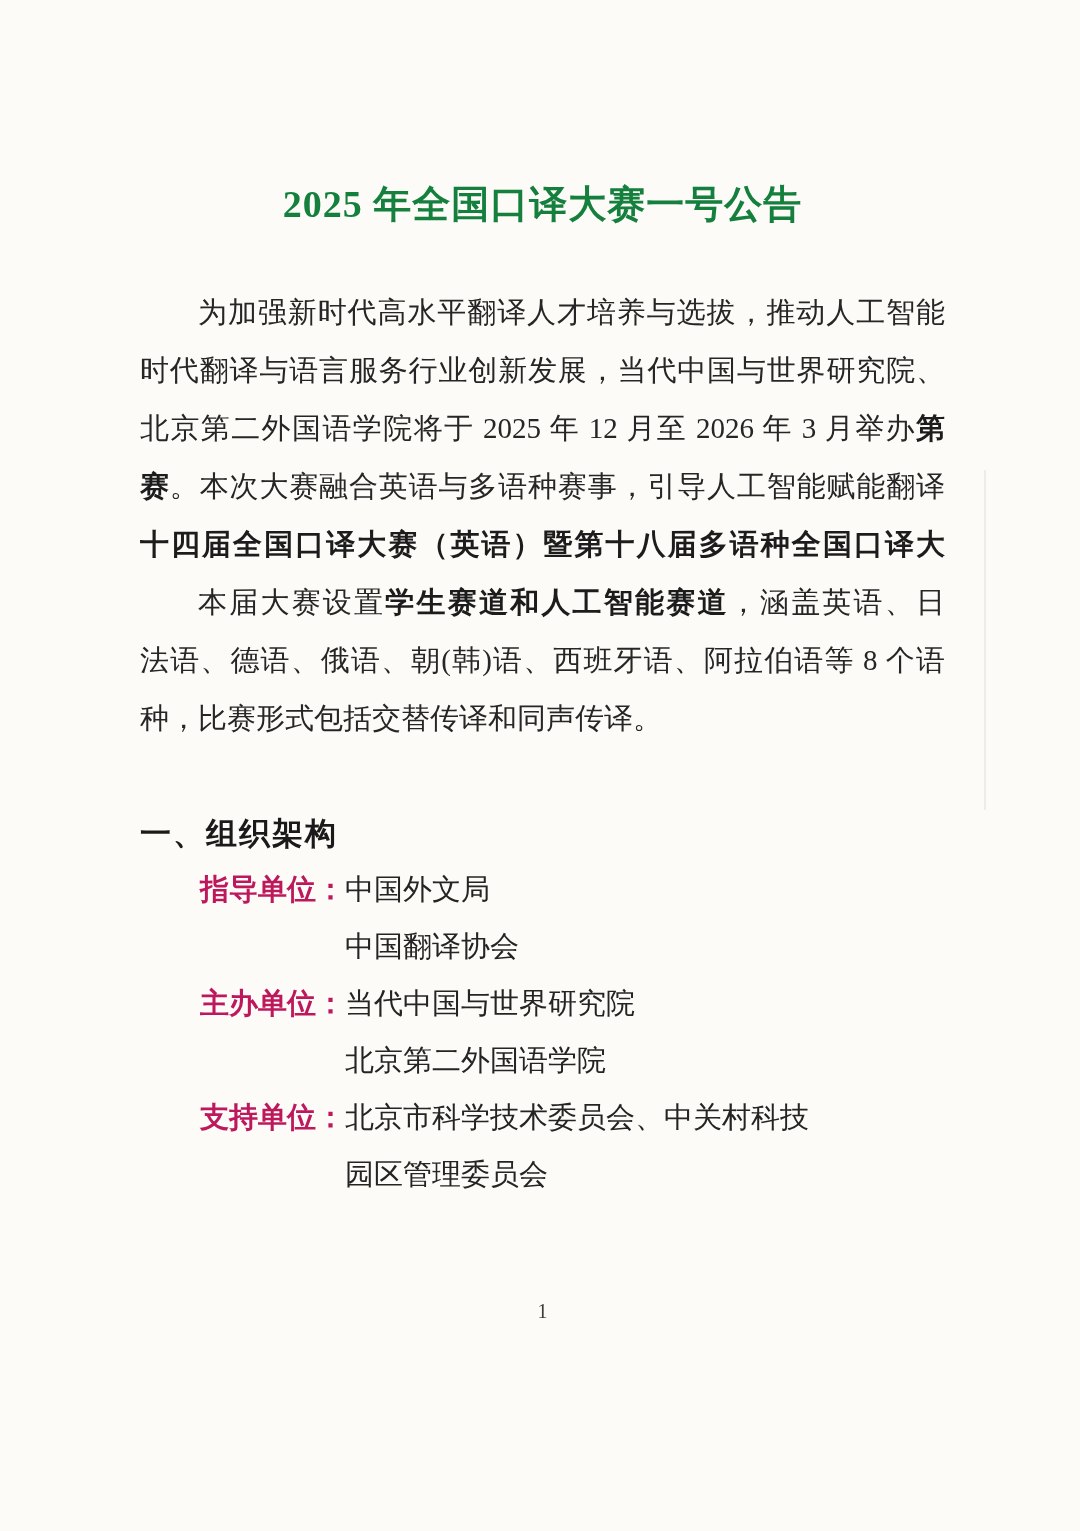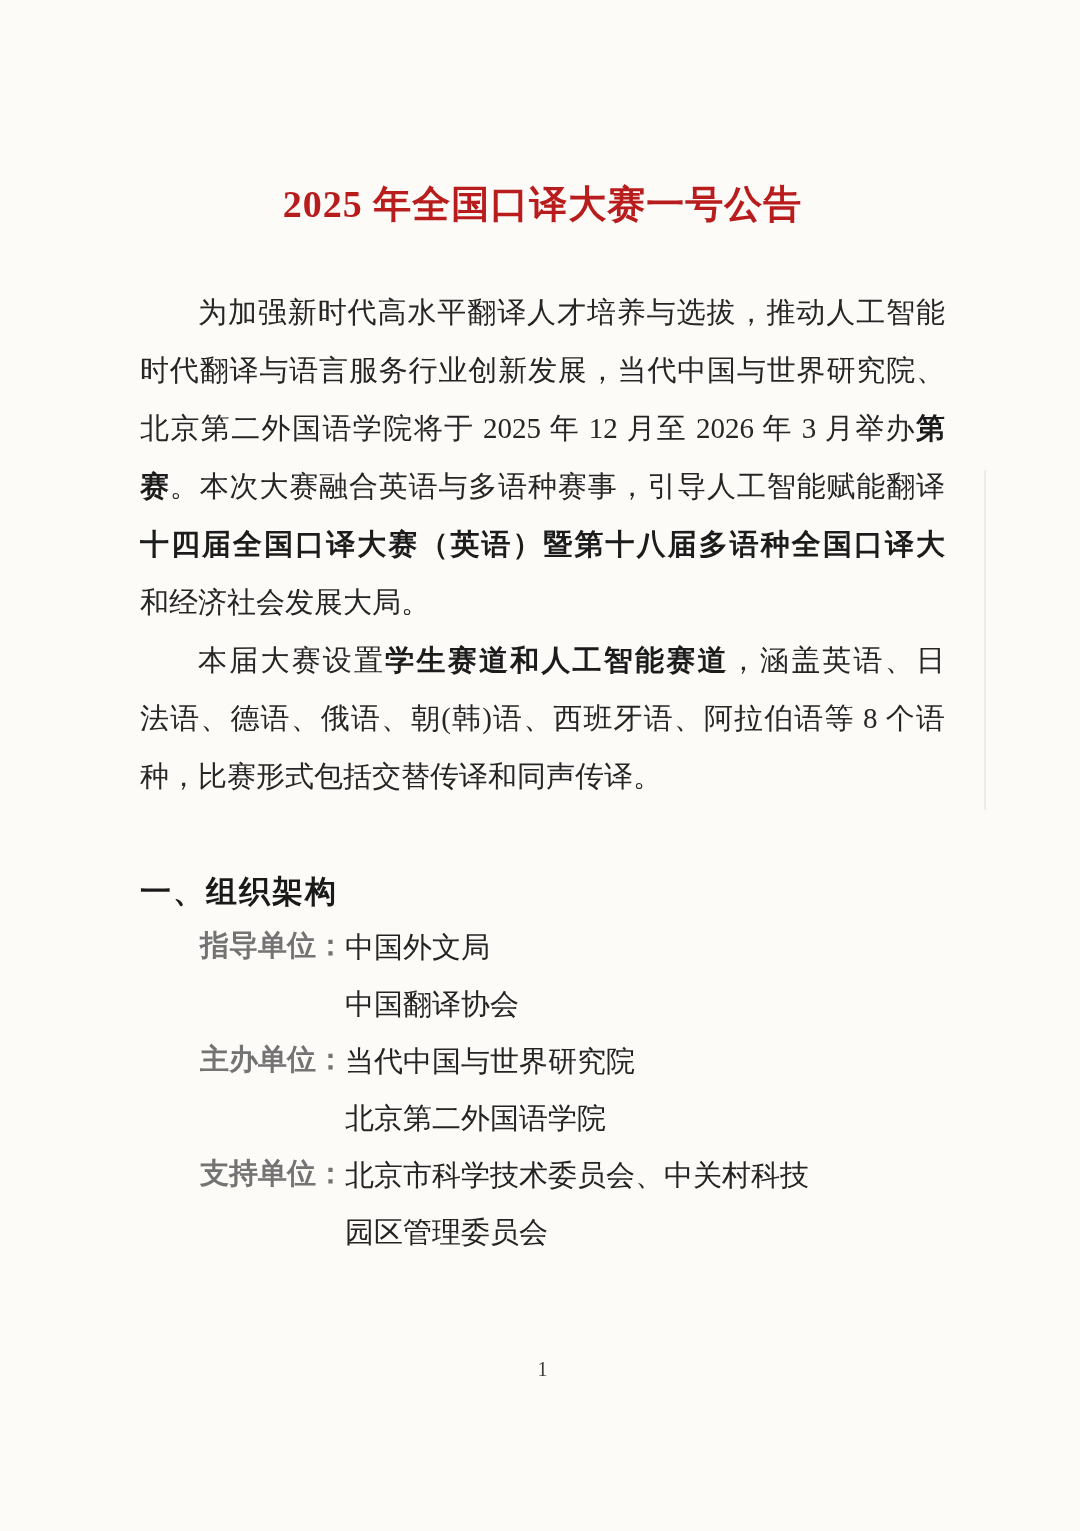--- a/index.html
+++ b/index.html
@@ -16,21 +16,21 @@
     color: #242424;
     font-family: "Liberation Serif", "DejaVu Serif", serif;
   }
   .title {
     margin: 0;
     font-size: 38px;
     line-height: 42px;
     font-weight: 700;
     text-align: center;
     letter-spacing: 1px;
-    color: #b91c1c;
+    color: #15803d;
   }
   .body-block {
     margin-top: 58px;
     font-size: 29px;
     line-height: 58px;
     color: #262626;
   }
   .ln {
     text-align: justify;
     text-align-last: justify;
@@ -50,23 +50,23 @@
     letter-spacing: 2px;
   }
   .org {
     margin-top: 10px;
     padding-left: 60px;
     font-size: 29px;
     line-height: 57px;
   }
   .org-item { display: flex; align-items: flex-start; }
   .org-label {
-    font-family: Liberation Mono, monospace;
+    font-family: Liberation Serif, serif;
     font-weight: 700;
-    color: #737373;
+    color: #be185d;
     white-space: nowrap;
     flex: 0 0 auto;
   }
   .org-lines { display: block; }
   .org-line { display: block; white-space: nowrap; }
   .pagenum {
     margin-top: 95px;
     text-align: center;
     font-size: 20px;
     line-height: 26px;
@@ -87,21 +87,20 @@
 <div class="page">
 
   <h1 class="title">2025 年全国口译大赛一号公告</h1>
 
   <div class="body-block">
     <div class="ln indent"><span>为加强新时代高水平翻译人才培养与选拔，推动人工智能</span></div>
     <div class="ln"><span>时代翻译与语言服务行业创新发展，当代中国与世界研究院、</span></div>
     <div class="ln"><span>北京第二外国语学院将于 2025 年 12 月至 2026 年 3 月举办</span><span class="b">第</span></div>
     <div class="ln"><span class="b">赛</span><span>。本次大赛融合英语与多语种赛事，引导人工智能赋能翻译</span></div>
     <div class="ln"><span class="b">十四届全国口译大赛（英语）暨第十八届多语种全国口译大</span></div>
-    <div class="ln last"><span>和经济社会发展大局。</span></div>
     <div class="ln indent"><span>本届大赛设置</span><span class="b">学生赛道和人工智能赛道</span><span>，涵盖英语、日语、</span></div>
     <div class="ln"><span>法语、德语、俄语、朝(韩)语、西班牙语、阿拉伯语等 8 个语</span></div>
     <div class="ln last"><span>种，比赛形式包括交替传译和同声传译。</span></div>
   </div>
 
   <h2 class="heading">一、组织架构</h2>
 
   <div class="org">
     <div class="org-item">
       <span class="org-label">指导单位：</span>

